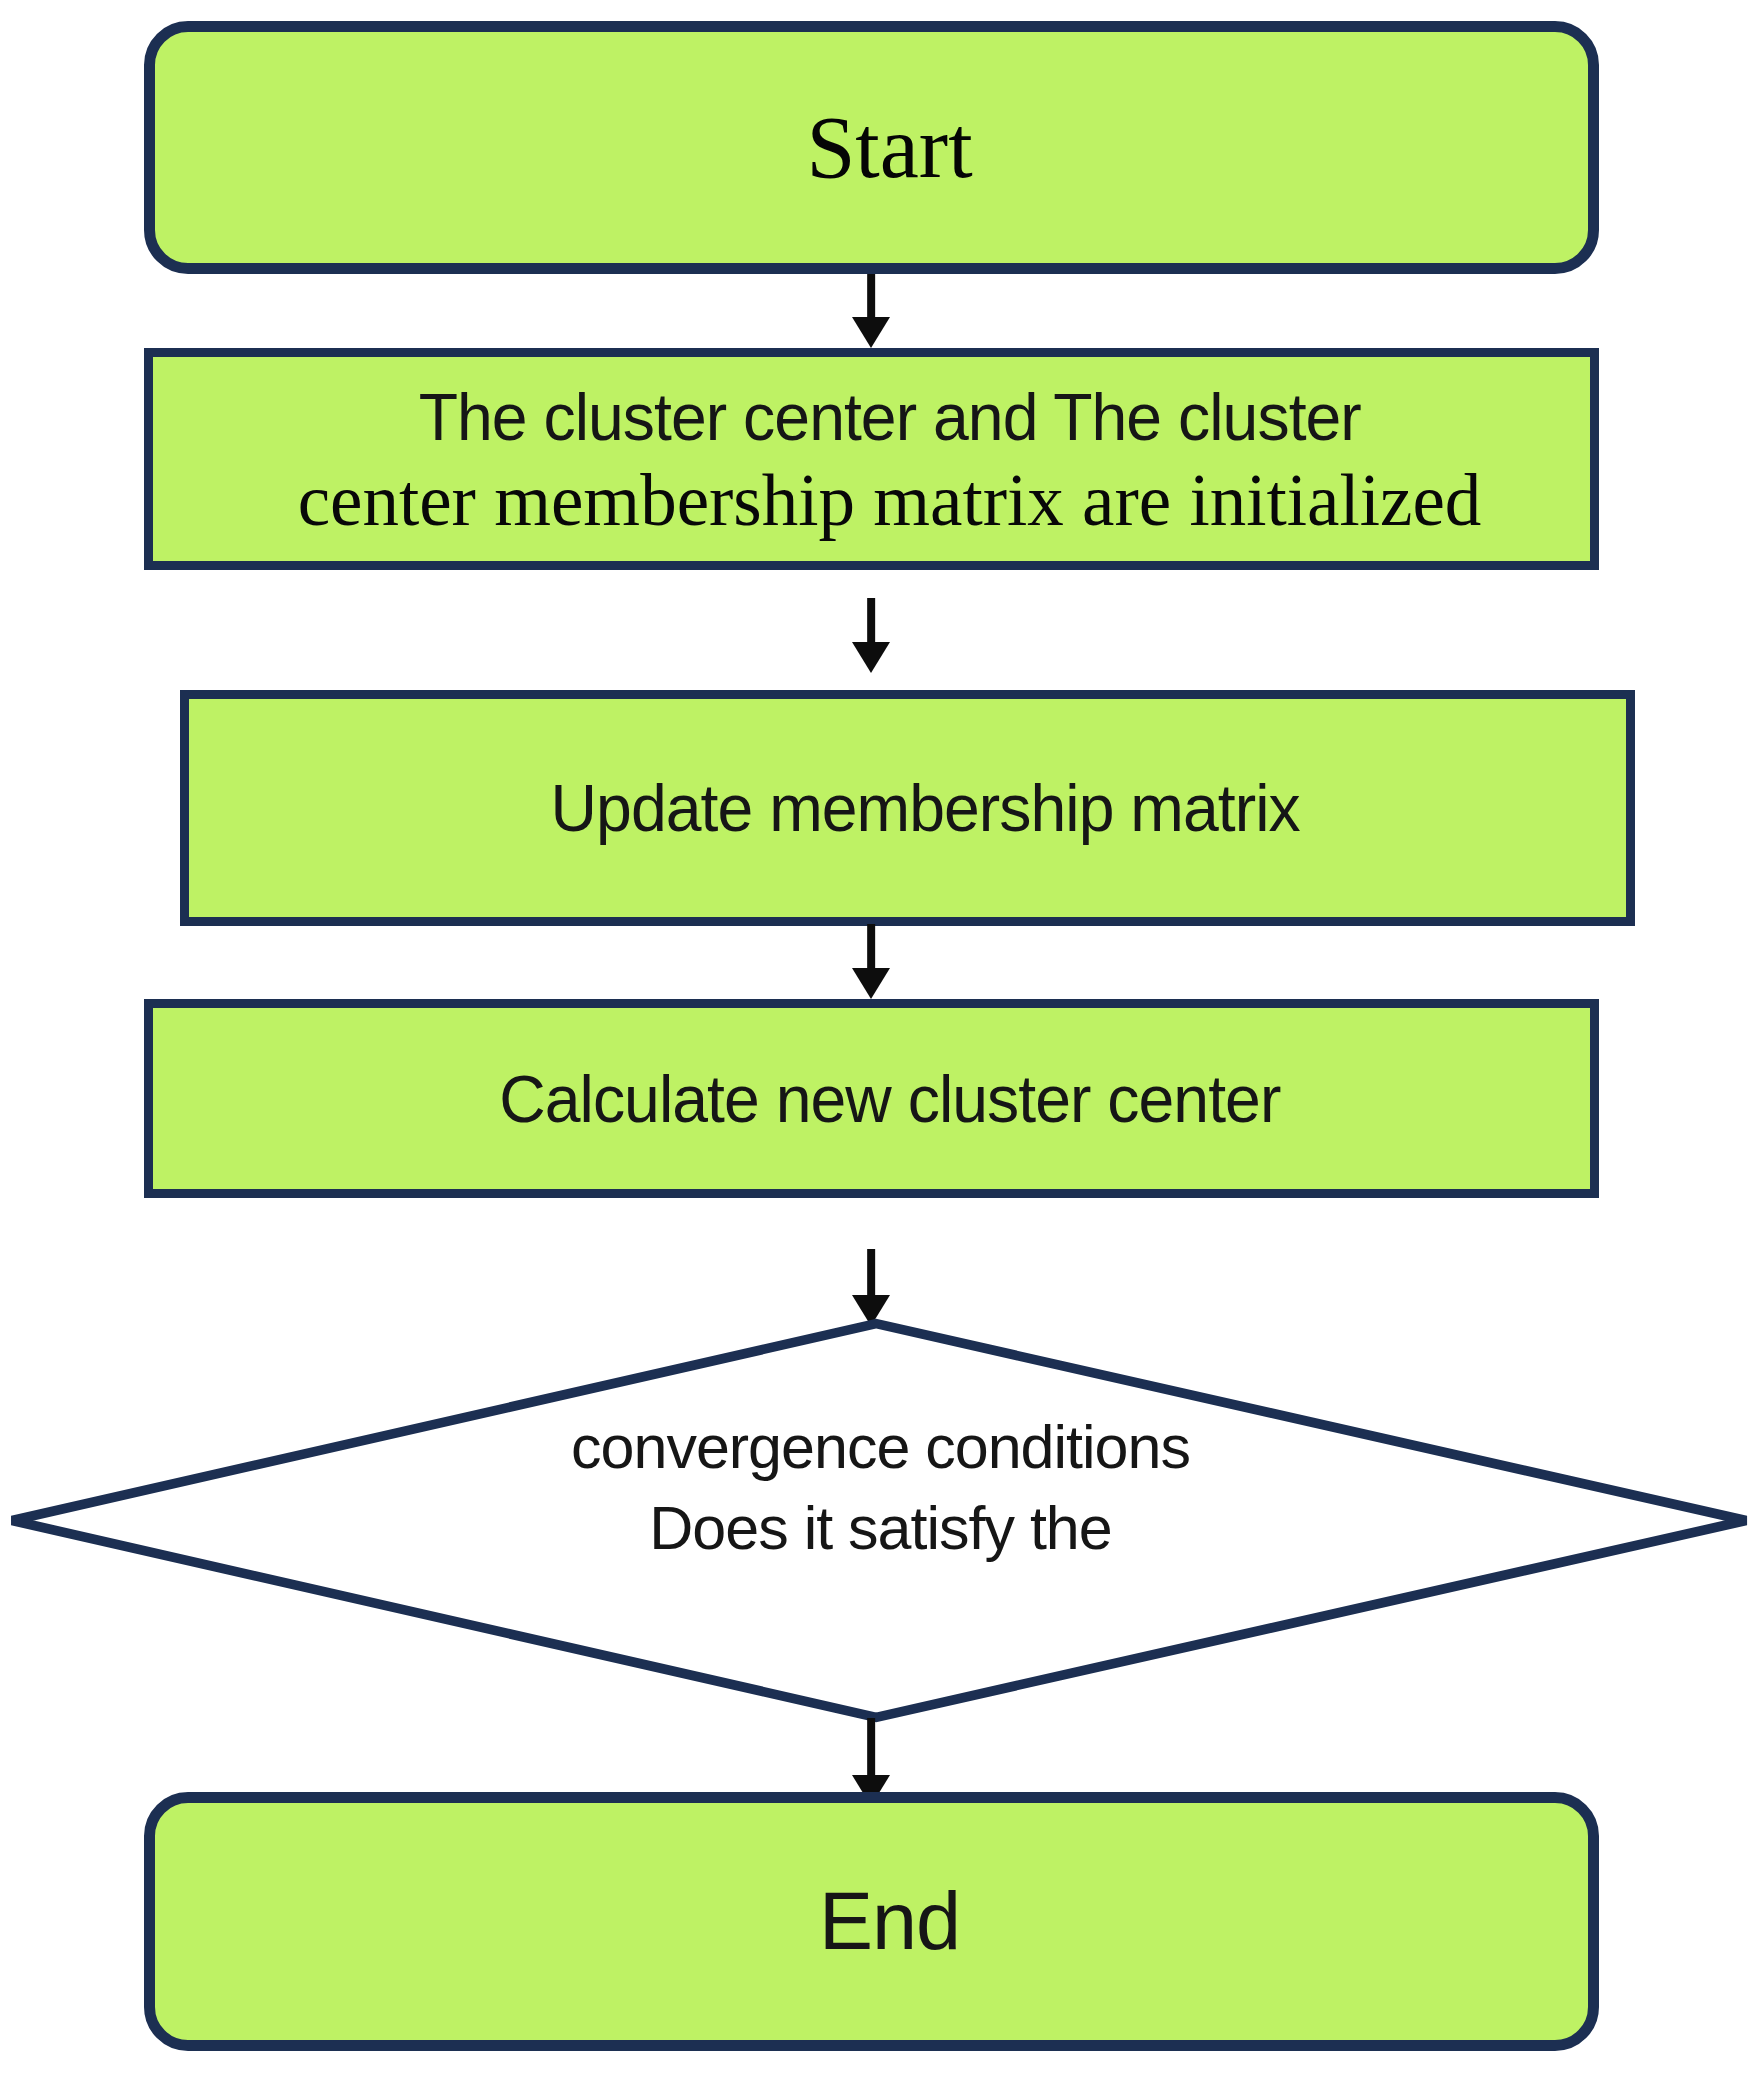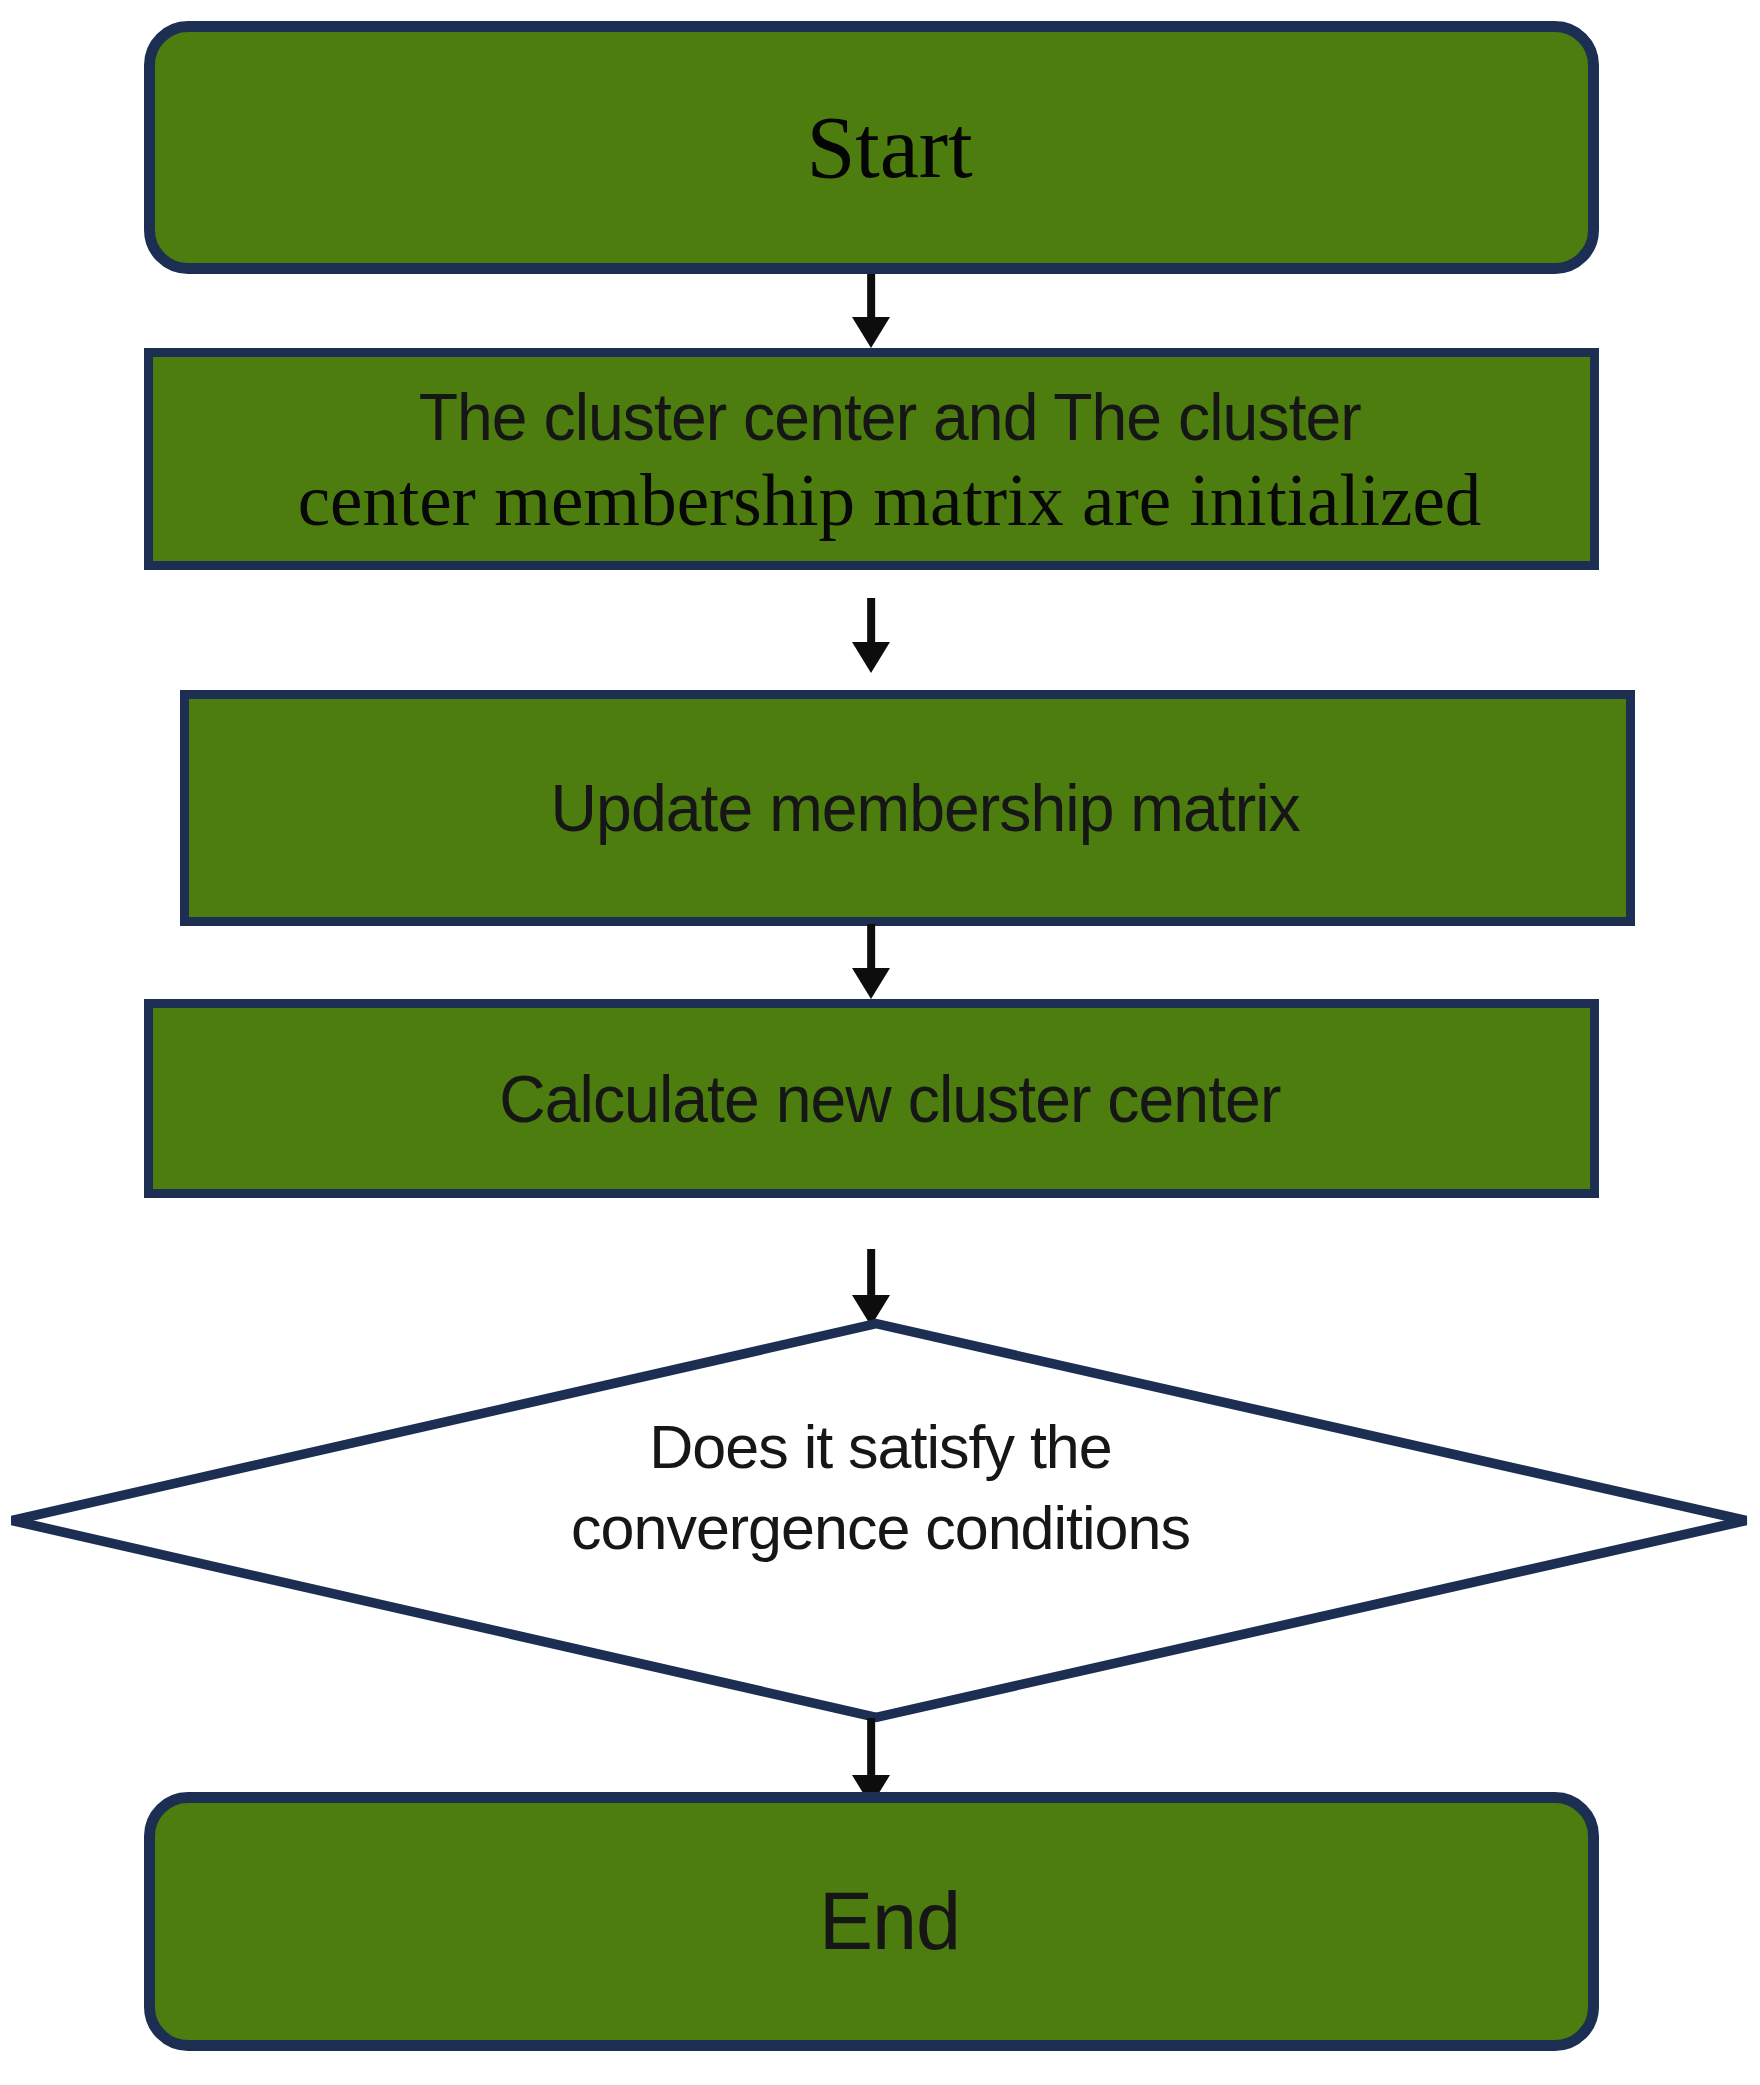--- a/index.html
+++ b/index.html
@@ -12,21 +12,21 @@
     width: 1761px;
     height: 2086px;
     background: #ffffff;
     overflow: hidden;
   }
   .node {
     position: absolute;
     left: 144px;
     width: 1455px;
     box-sizing: border-box;
-    background: #4d7c0f;
+    background: #bef264;
     border: 9.6px solid #1c2f52;
     display: flex;
     flex-direction: column;
     align-items: center;
     justify-content: center;
     text-align: center;
     padding-left: 36px;
   }
   .node.terminator {
     border-radius: 44px;
@@ -153,22 +153,22 @@
     <div class="shaft"></div>
     <div class="head"></div>
   </div>
 
   <div class="diamond-wrap">
     <svg viewBox="0 0 1833 426">
       <polygon points="912,8 1818,213 912,418 12,213" fill="#ffffff" stroke="#1c2f52" stroke-width="10" stroke-linejoin="miter"></polygon>
     </svg>
   </div>
   <div class="diamond-text">
+    <span>convergence conditions</span>
     <span>Does it satisfy the</span>
-    <span>convergence conditions</span>
   </div>
 
   <div class="arrow" style="top:1718px; height:88px;">
     <div class="shaft"></div>
     <div class="head"></div>
   </div>
 
   <div class="node terminator" style="top:1792px; height:259px;">
     <span class="end-label">End</span>
   </div>

